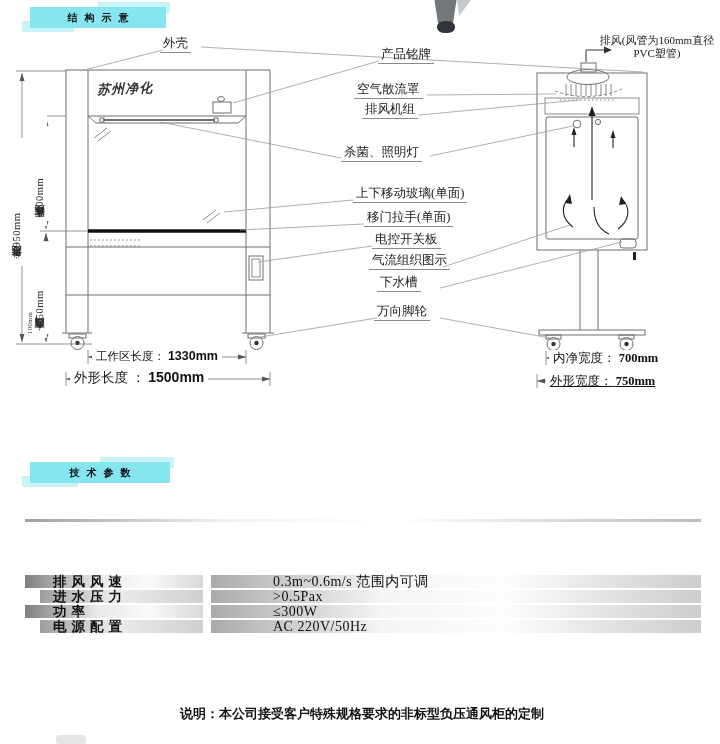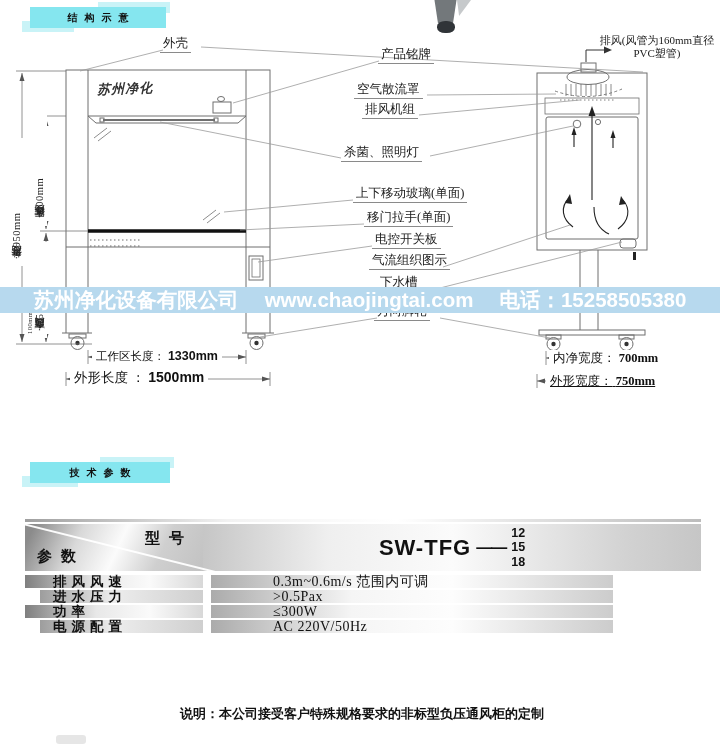--- a/index.html
+++ b/index.html
@@ -59,21 +59,21 @@
                  background:linear-gradient(115deg,#8b8b8b 5%,#d9d9d9 30%,#fbfbfb 52%,#cfcfcf 75%,#c2c2c2 100%); }
   .spec-hlabel .diag { position:absolute; left:-6px; top:-2px; width:205px; height:2px;
                  background:rgba(255,255,255,0.95); transform:rotate(14deg); transform-origin:left top; }
   .corner-model { position:absolute; right:10px; top:5px;  font-weight:bold; font-size:15px; letter-spacing:9px; }
   .corner-param { position:absolute; left:12px; bottom:5px; font-weight:bold; font-size:15px; letter-spacing:9px; }
   .spec-hvalue { flex:1; display:flex; align-items:center; justify-content:center; gap:5px;
                  background:linear-gradient(to right,#c6c6c6,#efefef 25%,#fbfbfb 50%,#d2d2d2 85%,#c6c6c6); }
   .model-prefix { font-weight:bold; font-size:22px; letter-spacing:1px; }
   .model-dash   { font-weight:bold; font-size:16px; letter-spacing:-1px; }
   .model-sizes  { display:flex; flex-direction:column; font-weight:bold; font-size:12.5px; line-height:1.15; }
-  .spec-row { position:absolute; left:0; width:588px; height:15px;text-decoration:underline; }
+  .spec-row { position:absolute; left:0; width:676px; height:15px;text-decoration:underline; }
   .row-label-strip { position:absolute; left:0; top:1px; width:178px; height:13px;
                  background:linear-gradient(to right,#7f7f7f,#e8e8e8 40%,#fafafa 70%,#d8d8d8); }
   .spec-row.alt .row-label-strip { left:15px; width:163px;
                  background:linear-gradient(to right,#9d9d9d,#ededed 45%,#cfcfcf); }
   .row-value-strip { position:absolute; left:186px; top:1px; right:0; height:13px;
                  background:linear-gradient(to right,#ababab,#f5f5f5 35%,#fdfdfd 60%,#cccccc); }
   .row-label { position:absolute; left:28px; top:50%; transform:translateY(-50%);
                font-weight:bold; font-size:13.5px; letter-spacing:5px; }
   .row-value { position:absolute; left:248px; top:50%; transform:translateY(-50%);
                font-family:"Liberation Serif", serif; font-size:14px; letter-spacing:0.5px; }
@@ -263,48 +263,27 @@
   </div>
   <div class="hdim" style="left:549px; top:350px; font-size:12.5px;text-align:right;">
     <span>内净宽度：</span>
     <span class="val" style="font-family:'Liberation Serif',serif; font-weight:bold;">700mm</span>
   </div>
   <div class="hdim" style="left:546px; top:373px; font-size:12.5px;text-decoration:underline;">
     <span>外形宽度：</span>
     <span class="val" style="font-family:'Liberation Serif',serif; font-weight:bold;">750mm</span>
   </div>
 
-  <div class="wband">
-    <span>苏州净化设备有限公司</span>
-    <span>www.chaojingtai.com</span>
-    <span>电话：15258505380</span>
-  </div>
 
   <div class="band-light" style="left:100px; top:457px; width:74px; height:11px;"></div>
   <div class="band-light" style="left:22px;  top:476px; width:56px; height:11px;"></div>
   <div class="band-main" style="left:30px;  top:462px; width:140px; height:21px;">技术参数</div>
 
   <div class="spec">
     <div class="spec-topbar"></div>
-    <div class="spec-header">
-      <div class="spec-hlabel">
-        <div class="diag"></div>
-        <div class="corner-model">型号</div>
-        <div class="corner-param">参数</div>
-      </div>
-      <div class="spec-hvalue">
-        <span class="model-prefix">SW-TFG</span>
-        <span class="model-dash">——</span>
-        <span class="model-sizes">
-          <span>12</span>
-          <span>15</span>
-          <span>18</span>
-        </span>
-      </div>
-    </div>
 
     <div class="spec-row" style="top:55px;">
       <div class="row-label-strip"></div>
       <div class="row-value-strip"></div>
       <div class="row-label">排风风速</div>
       <div class="row-value">0.3m~0.6m/s 范围内可调</div>
     </div>
     <div class="spec-row alt" style="top:70px;">
       <div class="row-label-strip"></div>
       <div class="row-value-strip"></div>

